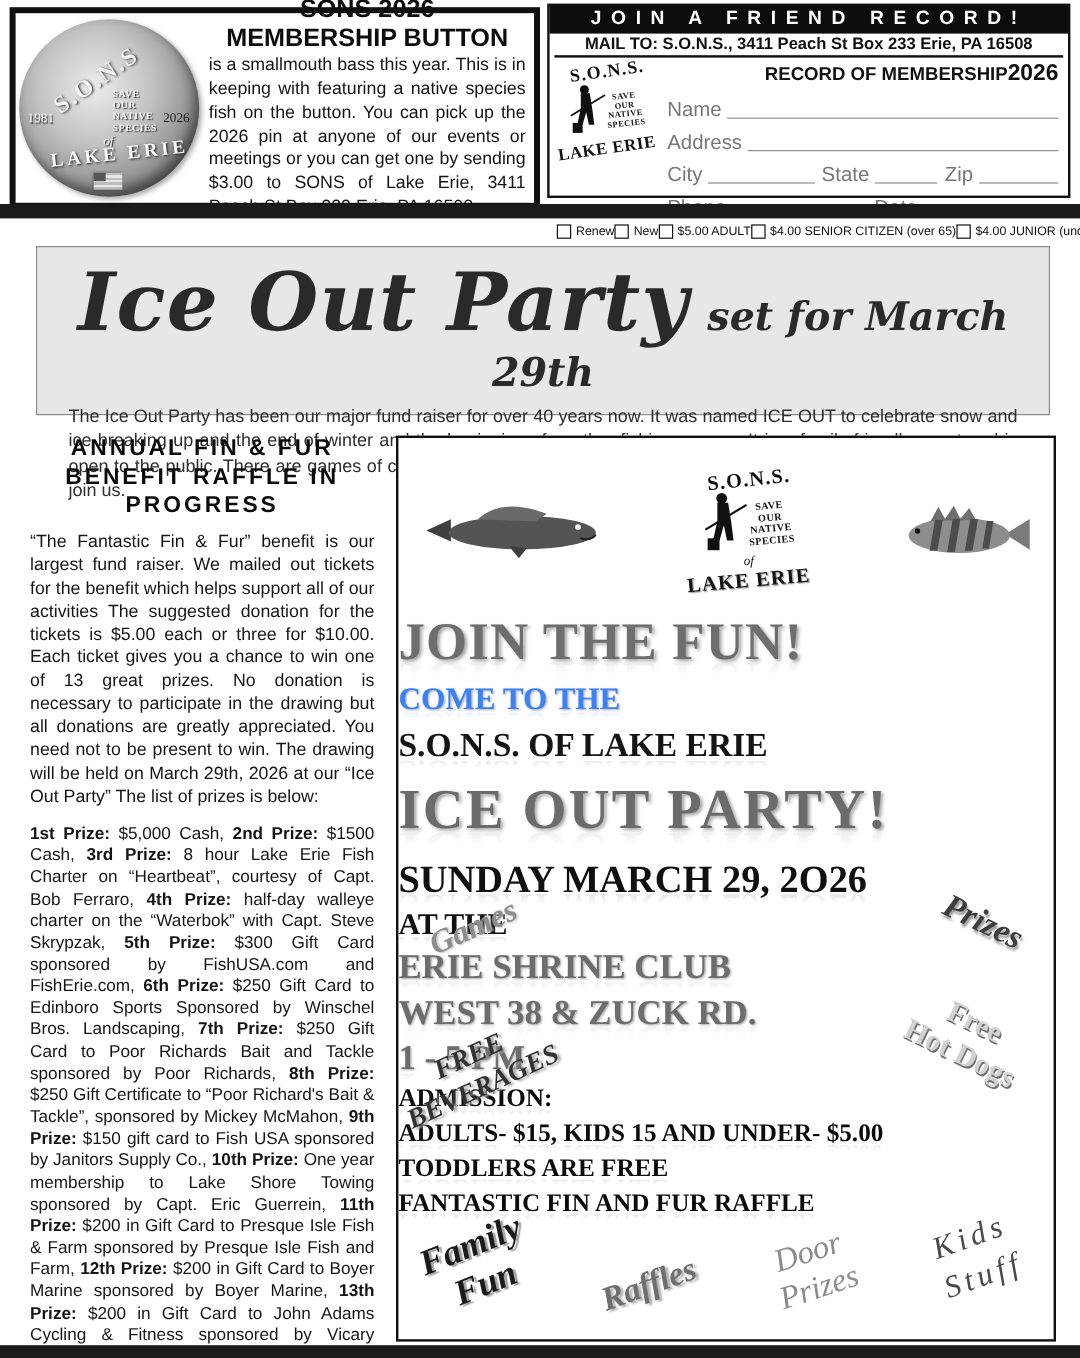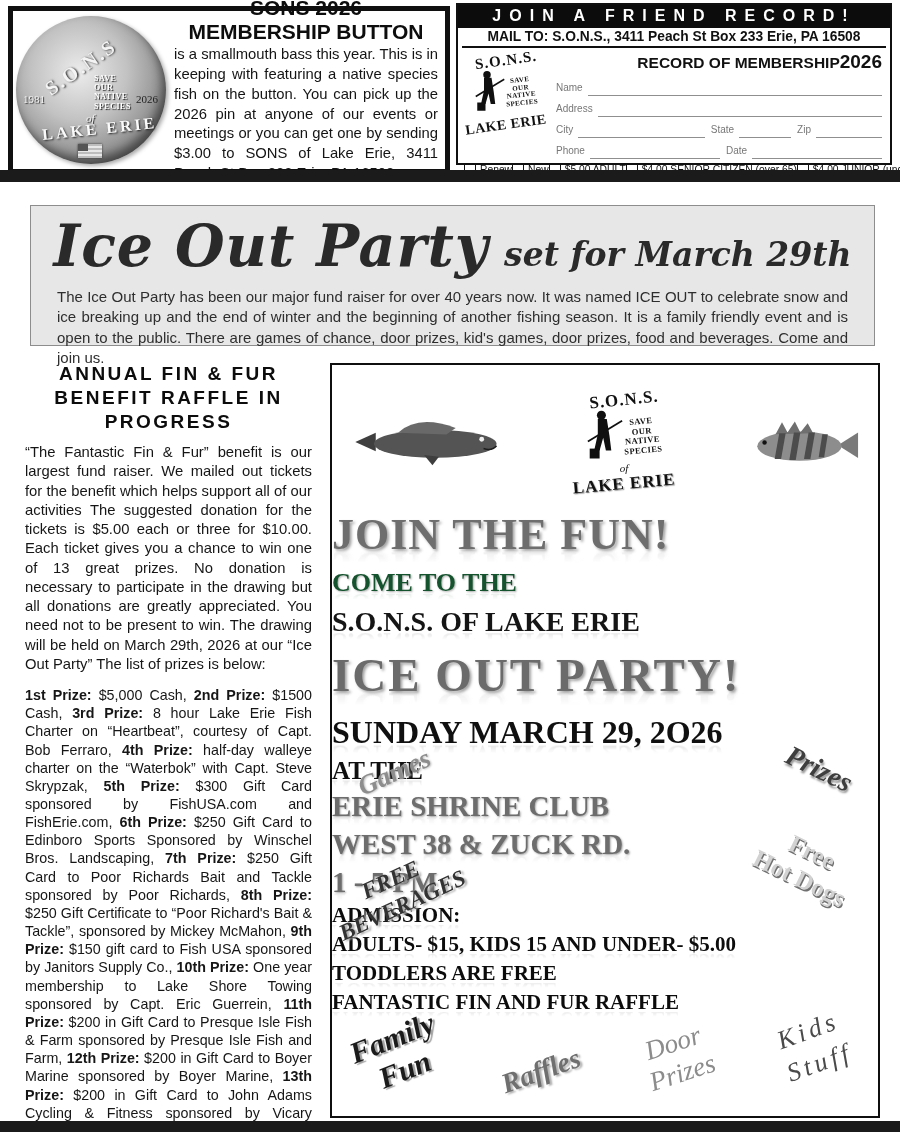--- a/index.html
+++ b/index.html
@@ -41,40 +41,40 @@
   .form-logo{flex:0 0 84px;position:relative;text-align:center;font-family:"Liberation Serif",serif;}
   .fl-org{font-weight:700;font-size:15px;letter-spacing:1px;transform:rotate(-8deg);margin-top:1px;}
   .fl-row{display:flex;align-items:center;justify-content:center;}
   .fl-motto{font-size:7px;font-weight:700;line-height:1.1;white-space:pre-line;
             transform:rotate(-6deg);letter-spacing:.4px;}
   .fl-place{font-weight:700;font-size:14px;letter-spacing:.5px;transform:rotate(-8deg);margin-top:2px;}
   .form-fields{flex:1;padding-left:8px;display:flex;flex-direction:column;}
   .rec-row{display:flex;align-items:baseline;justify-content:flex-end;margin-bottom:2px;}
   .rec-title{font-weight:700;font-size:15.5px;}
   .rec-year{font-weight:700;font-size:19px;}
-  .f-row{display:flex;align-items:flex-start;margin-top:7px;font-size:10px;color:#777;}
+  .f-row{display:flex;align-items:center;margin-top:7px;font-size:17px;color:#777;}
   .f-lbl{margin-right:5px;white-space:nowrap;}
   .f-line{border-bottom:1px solid #8f8f8f;height:13px;flex:1;}
   .f-line.small{flex:0 0 52px;}
   .f-line.mid{flex:0 0 66px;}
   .cb-row{display:flex;justify-content:space-between;align-items:center;
           padding:4px 6px 5px 6px;font-size:10.3px;color:#0d0d0d;}
   .cb-item{display:flex;align-items:center;white-space:nowrap;}
   .cb-box{display:inline-block;width:10px;height:10px;border:1.6px solid #101010;margin-right:4px;}
 
   
   #divider{position:absolute;left:0;top:170px;width:900px;height:12px;background:#1b1b1b;}
   #bottom-bar{position:absolute;left:0;top:1121px;width:900px;height:11px;background:#1b1b1b;}
 
   
   #ice-band{position:absolute;left:30px;top:205px;width:843px;height:139px;background:#e7e7e7;
             border:1.5px solid #8d8d8d;}
   .ice-title{text-align:center;margin-top:6px;font-family:"DejaVu Serif",serif;font-style:italic;
              color:#2a2a2a;}
-  .it-main{font-size:57px;font-weight:700;letter-spacing:1px;}
+  .it-main{font-size:67px;font-weight:700;letter-spacing:1px;}
   .it-sub{font-size:33px;font-weight:700;margin-left:10px;}
   .ice-body{margin:8px 26px 0 26px;font-size:15px;line-height:1.36;text-align:justify;color:#2e2e2e;}
 
   
   #left-col{position:absolute;left:25px;top:362px;width:287px;}
   .lc-heading{margin:0;font-size:19px;line-height:1.25;font-weight:700;text-align:center;
               letter-spacing:2.5px;white-space:pre-line;color:#0c0c0c;}
   .lc-intro{margin:10px 0 0 0;font-size:14.8px;line-height:1.3;text-align:justify;color:#161616;}
   #prize-list{margin:12px 0 0 0;font-size:14.3px;line-height:1.27;text-align:justify;color:#161616;}
 
@@ -87,21 +87,21 @@
   .plg-org{font-weight:700;font-size:17px;letter-spacing:1px;transform:rotate(-6deg);}
   .plg-row{display:flex;align-items:center;justify-content:center;margin-top:-2px;}
   .plg-motto{font-size:8.5px;font-weight:700;line-height:1.12;white-space:pre-line;
              transform:rotate(-5deg);letter-spacing:.4px;}
   .plg-of{font-style:italic;font-size:11px;display:block;margin-top:-2px;}
   .plg-place{font-weight:700;font-size:17px;letter-spacing:1px;transform:rotate(-5deg);
              text-shadow:1px 1px 1px #999;}
   .pl{font-family:"Liberation Serif",serif;font-weight:700;text-align:left;
       -webkit-box-reflect:below -0.42em linear-gradient(transparent 58%, rgba(0,0,0,0.22));}
   .pl-join{font-size:44px;color:#6e6e6e;margin-top:8px;letter-spacing:1px;text-shadow:2px 2px 3px #a2a2a2;}
-  .pl-come{font-size:26px;color:#14532d;margin-top:8px;text-shadow:1px 1px 2px #ababab;}
+  .pl-come{font-size:26px;color:#3b82f6;margin-top:8px;text-shadow:1px 1px 2px #ababab;}
   .pl-sons{font-size:28px;color:#151515;margin-top:8px;}
   .pl-ice{font-size:47px;color:#6b6b6b;margin-top:10px;letter-spacing:2px;text-shadow:2px 2px 3px #a2a2a2;}
   .pl-sunday{font-size:32px;color:#101010;margin-top:12px;}
   .pl-at{font-size:25px;color:#101010;margin-top:6px;}
   .pl-venue{font-size:29px;color:#6d6d6d;margin-top:5px;text-shadow:1px 1px 2px #a6a6a6;}
   .pl-adm{font-size:21px;color:#0c0c0c;margin-top:4px;}
   .decor{position:absolute;font-family:"Liberation Serif",serif;white-space:pre-line;text-align:center;}
   .d-games{left:24px;top:392px;font-style:italic;font-weight:700;font-size:27px;color:#8d8d8d;
            transform:rotate(-24deg);text-shadow:1px 1px 2px #bfbfbf;}
   .d-prizes{left:452px;top:388px;font-style:italic;font-weight:700;font-size:28px;color:#3e3e3e;

